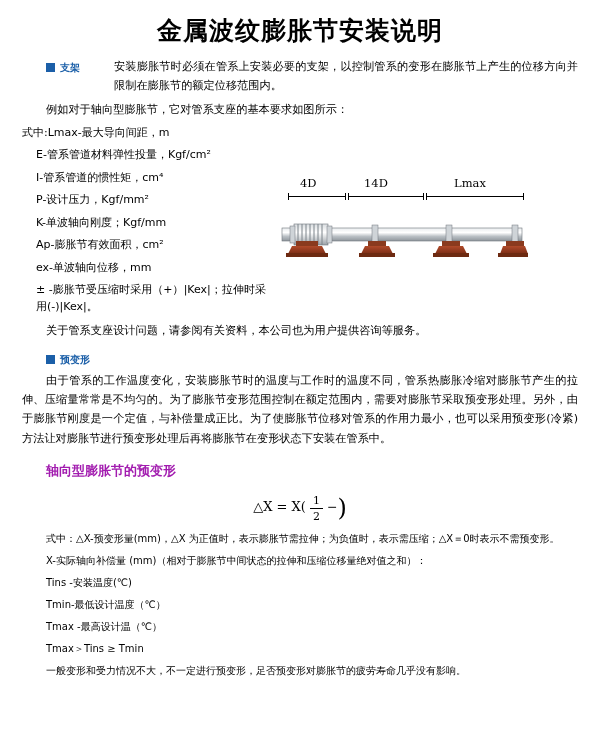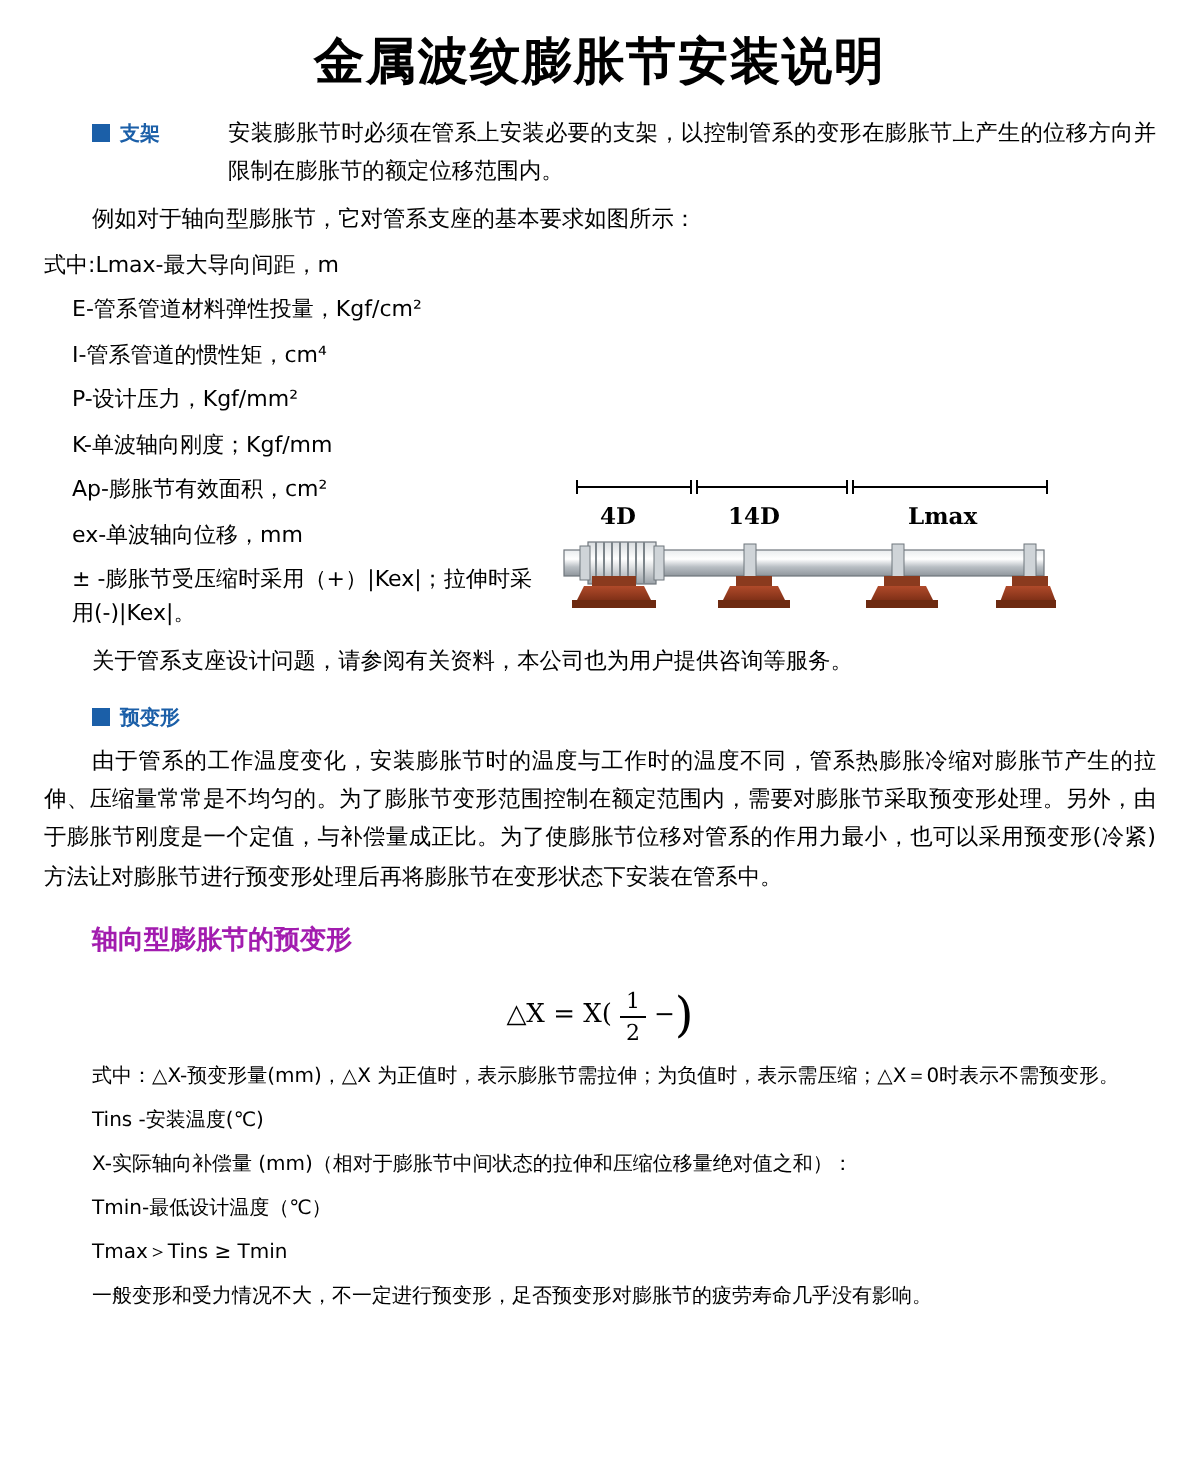--- a/index.html
+++ b/index.html
@@ -108,21 +108,21 @@
   .frac .den {
     display: block;
     padding: 1px 3px 0 3px;
   }
   .frac.nobar {
     border-top: none;
   }
   .mid-row {
     display: flex;
     gap: 10px;
-    align-items: flex-end;
+    align-items: center;
     margin-top: 6px;
   }
   .legend {
     width: 244px;
     flex: 0 0 244px;
   }
   .legend p {
     margin: 0 0 6px 0;
     line-height: 1.5;
     font-size: 11px;
@@ -135,24 +135,23 @@
     position: relative;
     padding-top: 4px;
   }
   .fig-labels {
     position: relative;
     height: 16px;
     margin-left: 10px;
   }
   .fig-label {
     position: absolute;
-    font-weight: bold;
+    font-weight: normal;
     font-size: 11.5px;
     font-family: "DejaVu Serif", "Liberation Serif", serif;
-    margin-top: 28px;
   }
   .fig-dims {
     position: relative;
     height: 10px;
     margin-left: 10px;
   }
   .dim {
     position: absolute;
     height: 1px;
     background: #000;
@@ -305,19 +304,20 @@
 
   <p class="indent">由于管系的工作温度变化，安装膨胀节时的温度与工作时的温度不同，管系热膨胀冷缩对膨胀节产生的拉伸、压缩量常常是不均匀的。为了膨胀节变形范围控制在额定范围内，需要对膨胀节采取预变形处理。另外，由于膨胀节刚度是一个定值，与补偿量成正比。为了使膨胀节位移对管系的作用力最小，也可以采用预变形(冷紧)方法让对膨胀节进行预变形处理后再将膨胀节在变形状态下安装在管系中。</p>
 
   <p class="sub-head">轴向型膨胀节的预变形</p>
 
   <div class="eq-center">
     <span class="big">△X = X(</span><span class="frac nobar"><span class="num" style="font-style:normal;">1</span><span class="den" style="font-style:normal;">2</span></span><span>−</span><span class="paren">)</span>
   </div>
 
   <p class="list-line">式中：△X-预变形量(mm)，△X 为正值时，表示膨胀节需拉伸；为负值时，表示需压缩；△X＝0时表示不需预变形。</p>
+  <p class="list-line">X-实际轴向补偿量 (mm)（相对于膨胀节中间状态的拉伸和压缩位移量绝对值之和）：</p>
   <p class="list-line">Tins -安装温度(℃)</p>
-  <p class="list-line">X-实际轴向补偿量 (mm)（相对于膨胀节中间状态的拉伸和压缩位移量绝对值之和）：</p>
   <p class="list-line">Tmin-最低设计温度（℃）</p>
+  <p class="list-line">Tmax -最高设计温（℃）</p>
   <p class="list-line">Tmax＞Tins ≥ Tmin</p>
   <p class="list-line">一般变形和受力情况不大，不一定进行预变形，足否预变形对膨胀节的疲劳寿命几乎没有影响。</p>
 
 </div>
 
 </body></html>

